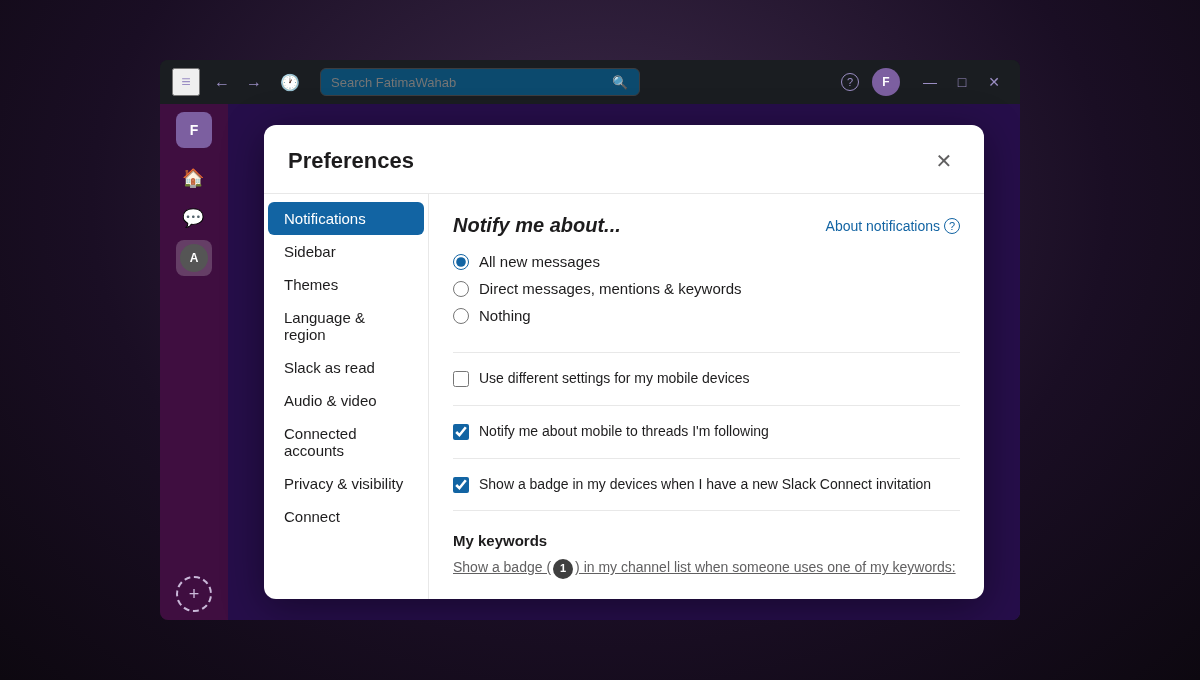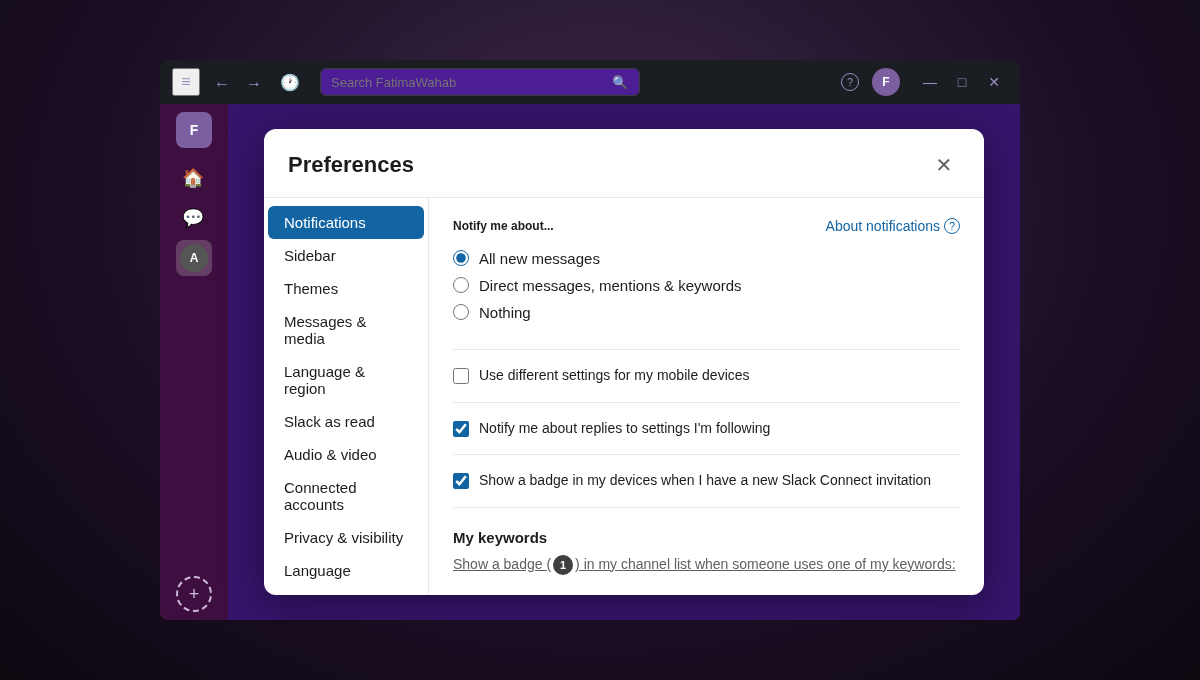--- a/index.html
+++ b/index.html
@@ -77,21 +77,21 @@
       cursor: pointer;
       width: 28px;
       height: 28px;
       display: flex;
       align-items: center;
       justify-content: center;
     }
     .search-bar {
       flex: 1;
       max-width: 320px;
-      background: #4c1d95;
+      background: #0c4a6e;
       border: 1px solid #3c3d40;
       border-radius: 6px;
       display: flex;
       align-items: center;
       padding: 0 10px;
       height: 28px;
       margin: 0 8px;
     }
     .search-bar input {
       background: none;
@@ -204,21 +204,21 @@
       justify-content: center;
       color: #c9b8d8;
       font-size: 18px;
       cursor: pointer;
       margin-top: auto;
     }
 
     
     .main-content {
       flex: 1;
-      background: #6d28d9;
+      background: #4c1d95;
       position: relative;
     }
 
     
     .modal-overlay {
       position: absolute;
       inset: 0;
       background: rgba(0,0,0,0.5);
       z-index: 10;
       display: flex;
@@ -303,23 +303,24 @@
     .pref-content::-webkit-scrollbar-track { background: #f8f8f8; }
     .pref-content::-webkit-scrollbar-thumb { background: #ccc; border-radius: 4px; }
 
     .pref-section-header {
       display: flex;
       align-items: center;
       justify-content: space-between;
       margin-bottom: 16px;
     }
     .pref-section-title {
-      font-size: 12px;
+      font-size: 20px;
       font-weight: 700;
       color: #1d1c1d;
+      font-style: italic;
     }
     .about-link {
       color: #1264a3;
       font-size: 14px;
       text-decoration: none;
       display: flex;
       align-items: center;
       gap: 4px;
       cursor: pointer;
     }
@@ -468,27 +469,26 @@
             <span class="modal-title">Preferences</span>
             <button class="modal-close">✕</button>
           </div>
 
           <div class="modal-body">
 
             <nav class="pref-nav">
               <div class="pref-nav-item active">Notifications</div>
               <div class="pref-nav-item">Sidebar</div>
               <div class="pref-nav-item">Themes</div>
-              <div class="pref-nav-item">Messages &amp; media</div>
               <div class="pref-nav-item">Language &amp; region</div>
               <div class="pref-nav-item">Slack as read</div>
               <div class="pref-nav-item">Audio &amp; video</div>
               <div class="pref-nav-item">Connected accounts</div>
               <div class="pref-nav-item">Privacy &amp; visibility</div>
-              <div class="pref-nav-item">Language</div>
+              <div class="pref-nav-item">Connect</div>
             </nav>
 
             <div class="pref-content">
 
               <div class="pref-section-header">
                 <span class="pref-section-title">Notify me about...</span>
                 <a class="about-link">
                   <span>About notifications</span>
                   <span class="help-circle">?</span>
                 </a>
@@ -513,21 +513,21 @@
 
               <label class="checkbox-option">
                 <input type="checkbox" style="">
                 <span class="checkbox-label">Use different settings for my mobile devices</span>
               </label>
 
               <hr class="divider">
 
               <label class="checkbox-option">
                 <input type="checkbox" checked="" style="">
-                <span class="checkbox-label">Notify me about replies to settings I'm following</span>
+                <span class="checkbox-label">Notify me about mobile to threads I'm following</span>
               </label>
 
               <hr class="divider">
 
               <label class="checkbox-option">
                 <input type="checkbox" checked="" style="">
                 <span class="checkbox-label">Show a badge in my devices when I have a new Slack Connect invitation</span>
               </label>
 
               <hr class="divider">

